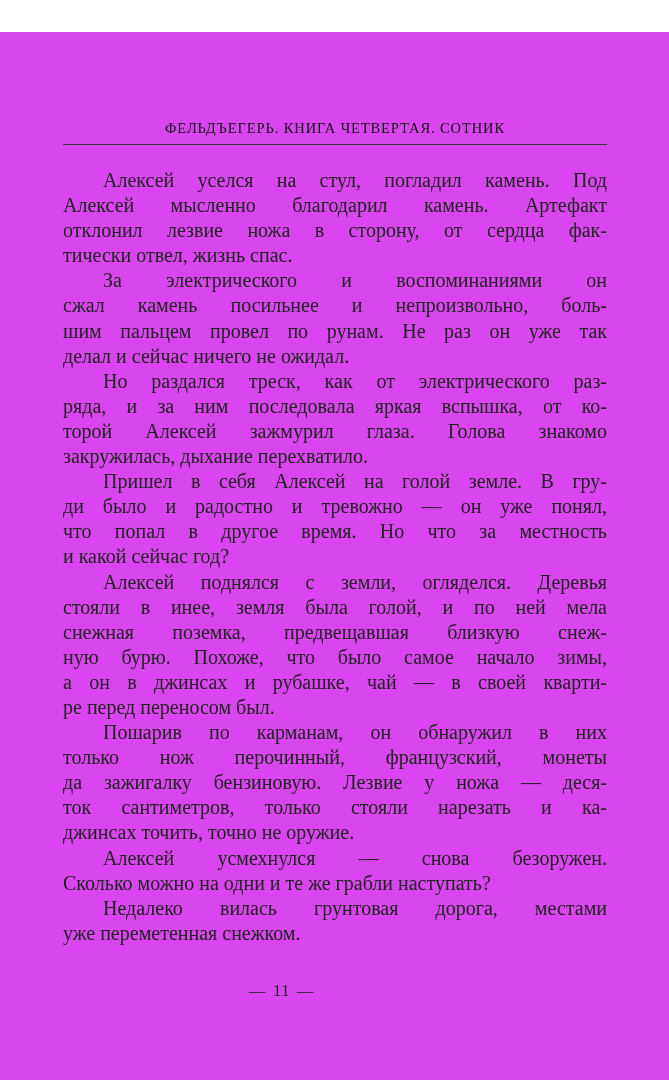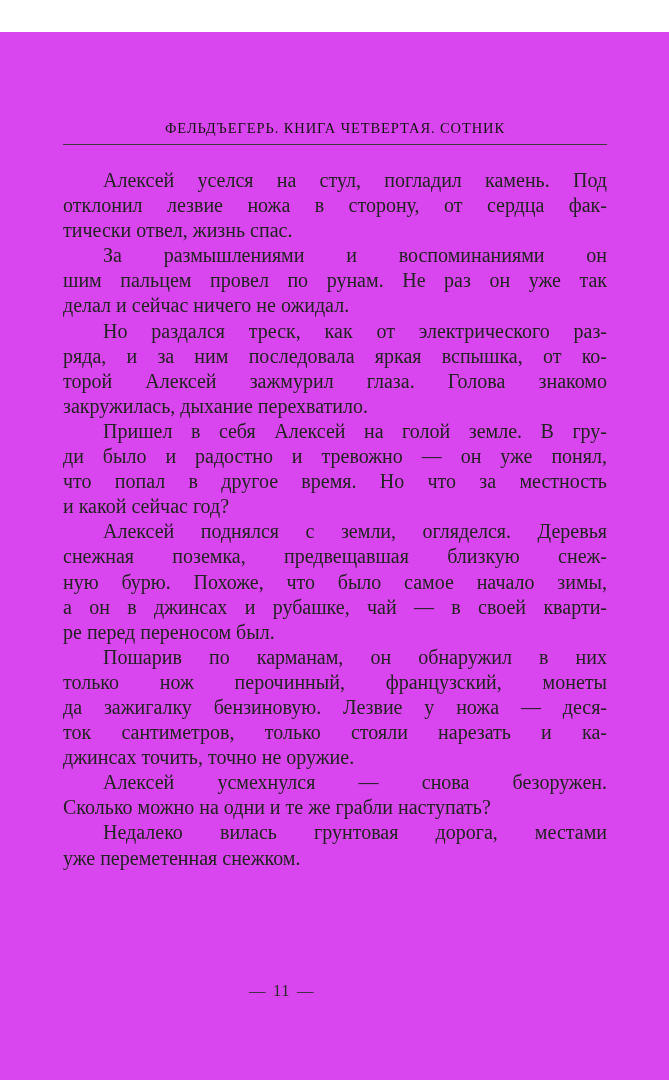--- a/index.html
+++ b/index.html
@@ -75,42 +75,45 @@
 
 <div class="page">
 
   <div class="running-header">ФЕЛЬДЪЕГЕРЬ. КНИГА ЧЕТВЕРТАЯ. СОТНИК</div>
 
   <div class="header-rule"></div>
 
   <div class="body-text">
       <div class="paragraph">
         <div class="line first">Алексей уселся на стул, погладил камень. Под</div>
+        <div class="line">Алексей мысленно благодарил камень. Артефакт</div>
         <div class="line">отклонил лезвие ножа в сторону, от сердца фак-</div>
         <div class="line last">тически отвел, жизнь спас.</div>
       </div>
       <div class="paragraph">
-        <div class="line first">За размышлениями и воспоминаниями он</div>
+        <div class="line first">За электрического и воспоминаниями он</div>
+        <div class="line">сжал камень посильнее и непроизвольно, боль-</div>
         <div class="line">шим пальцем провел по рунам. Не раз он уже так</div>
         <div class="line last">делал и сейчас ничего не ожидал.</div>
       </div>
       <div class="paragraph">
         <div class="line first">Но раздался треск, как от электрического раз-</div>
         <div class="line">ряда, и за ним последовала яркая вспышка, от ко-</div>
         <div class="line">торой Алексей зажмурил глаза. Голова знакомо</div>
         <div class="line last">закружилась, дыхание перехватило.</div>
       </div>
       <div class="paragraph">
         <div class="line first">Пришел в себя Алексей на голой земле. В гру-</div>
         <div class="line">ди было и радостно и тревожно — он уже понял,</div>
         <div class="line">что попал в другое время. Но что за местность</div>
         <div class="line last">и какой сейчас год?</div>
       </div>
       <div class="paragraph">
         <div class="line first">Алексей поднялся с земли, огляделся. Деревья</div>
+        <div class="line">стояли в инее, земля была голой, и по ней мела</div>
         <div class="line">снежная поземка, предвещавшая близкую снеж-</div>
         <div class="line">ную бурю. Похоже, что было самое начало зимы,</div>
         <div class="line">а он в джинсах и рубашке, чай — в своей кварти-</div>
         <div class="line last">ре перед переносом был.</div>
       </div>
       <div class="paragraph">
         <div class="line first">Пошарив по карманам, он обнаружил в них</div>
         <div class="line">только нож перочинный, французский, монеты</div>
         <div class="line">да зажигалку бензиновую. Лезвие у ножа — деся-</div>
         <div class="line">ток сантиметров, только стояли нарезать и ка-</div>

